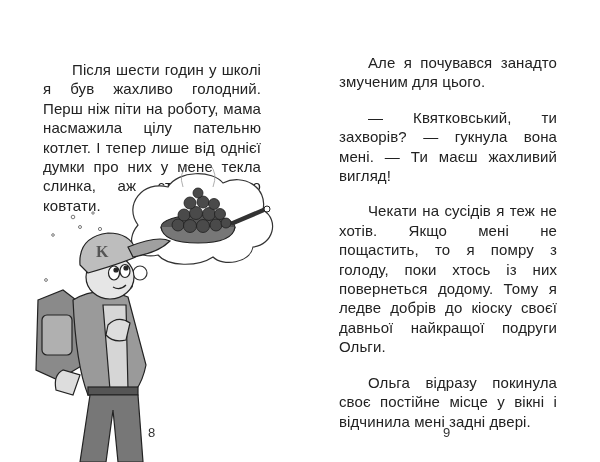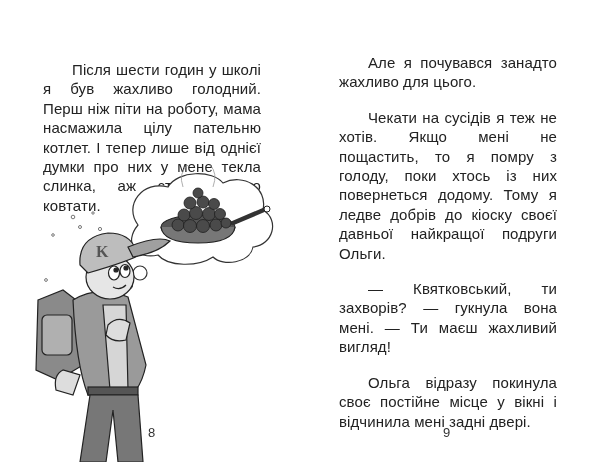--- a/index.html
+++ b/index.html
@@ -95,19 +95,19 @@
         <circle cx="82" cy="64" r="1.6"></circle>
         <circle cx="28" cy="115" r="1.4"></circle>
     </g>
   </svg>
 
   <div class="page-num num-left">8</div>
 </div>
 
 <div class="page page-right">
   <div class="text-block right-text">
-    <p>Але я почувався занадто жахливо для цього.</p>
+    <p>Але я почувався занадто змученим для цього.</p>
+    <p>— Квятковський, ти захворів? — гукнула вона мені. — Ти маєш жахливий вигляд!</p>
     <p>Чекати на сусідів я теж не хотів. Якщо мені не пощастить, то я помру з голоду, поки хтось із них повернеться додому. Тому я ледве добрів до кіоску своєї давньої найкращої подруги Ольги.</p>
-    <p>— Квятковський, ти захворів? — гукнула вона мені. — Ти маєш жахливий вигляд!</p>
     <p>Ольга відразу покинула своє постійне місце у вікні і відчинила мені задні двері.</p>
   </div>
   <div class="page-num num-right">9</div>
 </div>
 
 </body></html>

